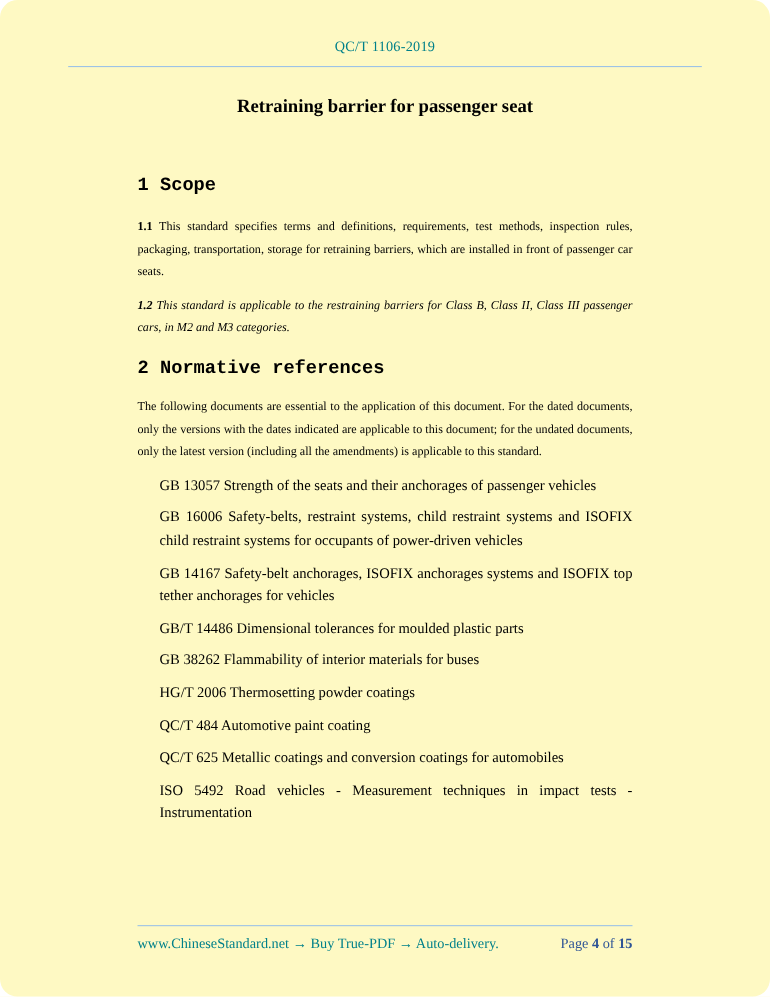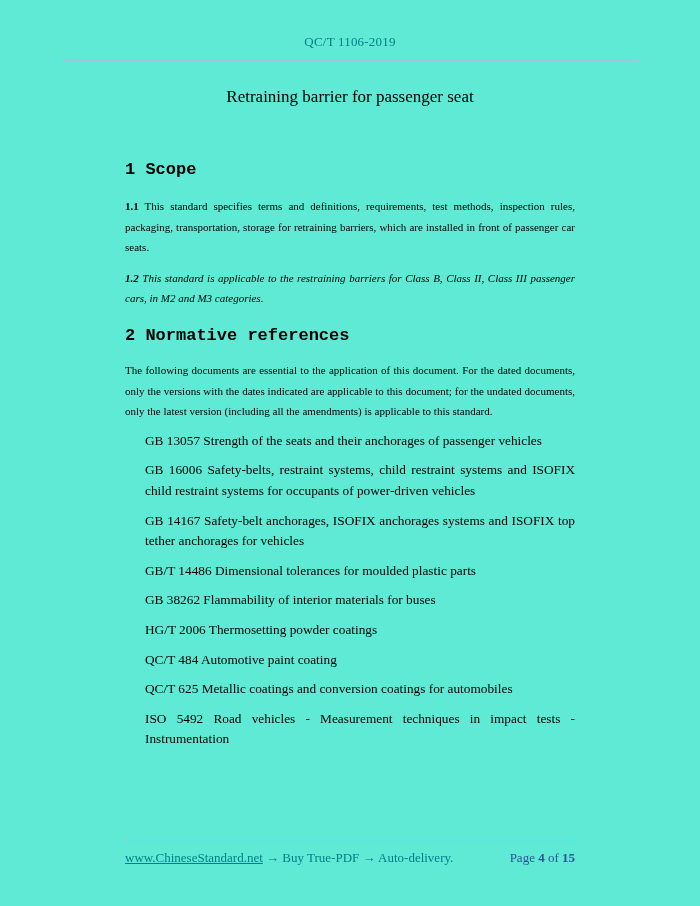--- a/index.html
+++ b/index.html
@@ -4,41 +4,41 @@
 <style>
   * { margin: 0; padding: 0; box-sizing: border-box; }
   html, body { background: #ffffff; }
   body {
     width: 700px; height: 906px;
     font-family: "Liberation Serif", "DejaVu Serif", serif;
     color: #000000;
     position: relative;
     overflow: hidden;
   }
-  .page { position: relative; width: 700px; height: 906px; background: #5eead4; }
+  .page { position: relative; width: 700px; height: 906px; background: #fef9c3; border-radius: 16px; }
 
   
   .header { text-align: center; padding-top: 34px; }
   .doc-number {
     color: #00808a;
     font-size: 13px;
     letter-spacing: 0.2px;
   }
   .header-rule {
     border: none;
     border-top: 1px solid #9dc3e6;
     margin: 10px 62px 0 62px;
   }
 
   
   .content { padding: 0 125px; }
   .doc-title {
     margin-top: 26px;
     font-size: 17px;
-    font-weight: normal;
+    font-weight: bold;
     text-align: center;
     line-height: 20px;
   }
   .section-heading {
     font-size: 17px;
     font-weight: bold;
     line-height: 21px;
     font-family: Liberation Mono, monospace;
   }
   .heading-scope { margin-top: 52px; }
@@ -75,21 +75,20 @@
   .footer-row {
     margin-top: 8px;
     display: flex;
     justify-content: space-between;
     align-items: baseline;
     font-size: 13px;
   }
   .footer-left { color: #00808a; }
   .footer-left a {
     color: #00808a;
-    text-decoration: underline;
     cursor: pointer;
   }
   .footer-left .sep { text-decoration: none; }
   .footer-right { color: #2e5496; }
   .footer-right b { font-weight: bold; }
 </style>
 </head>
 <body>
 
 <div class="page">

